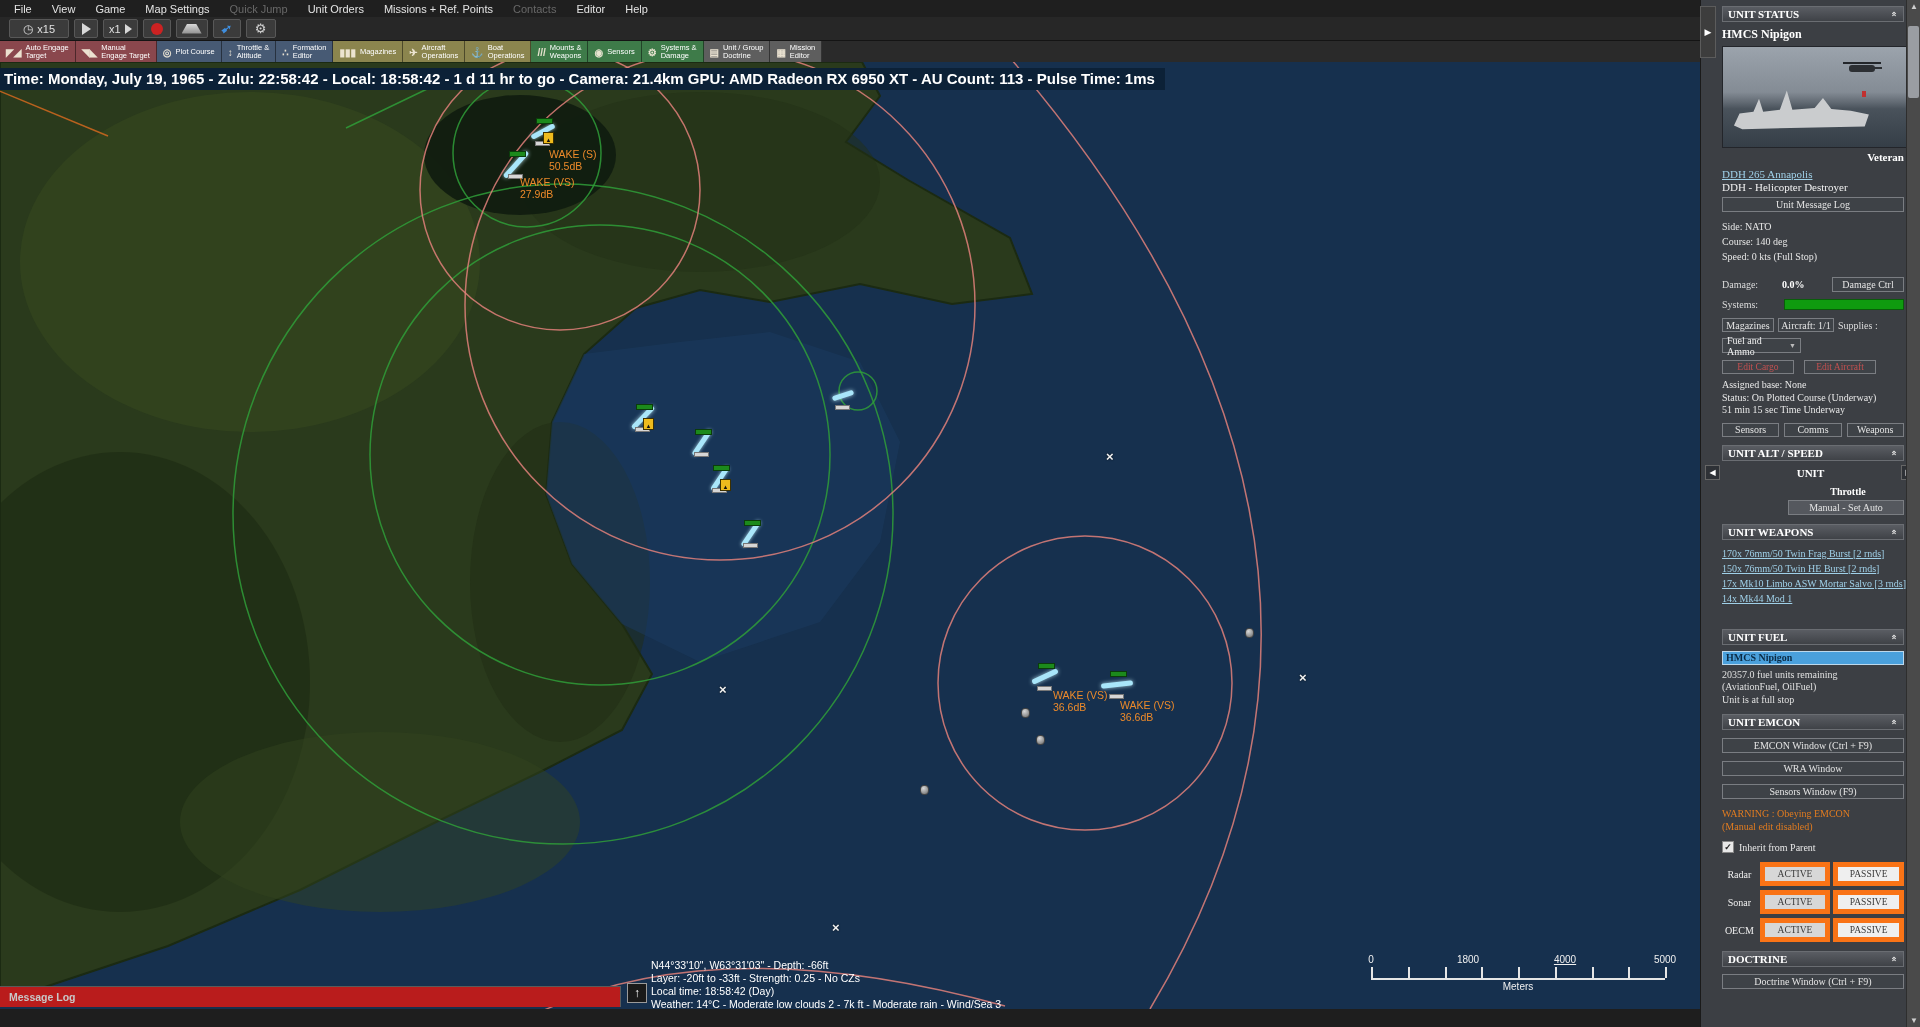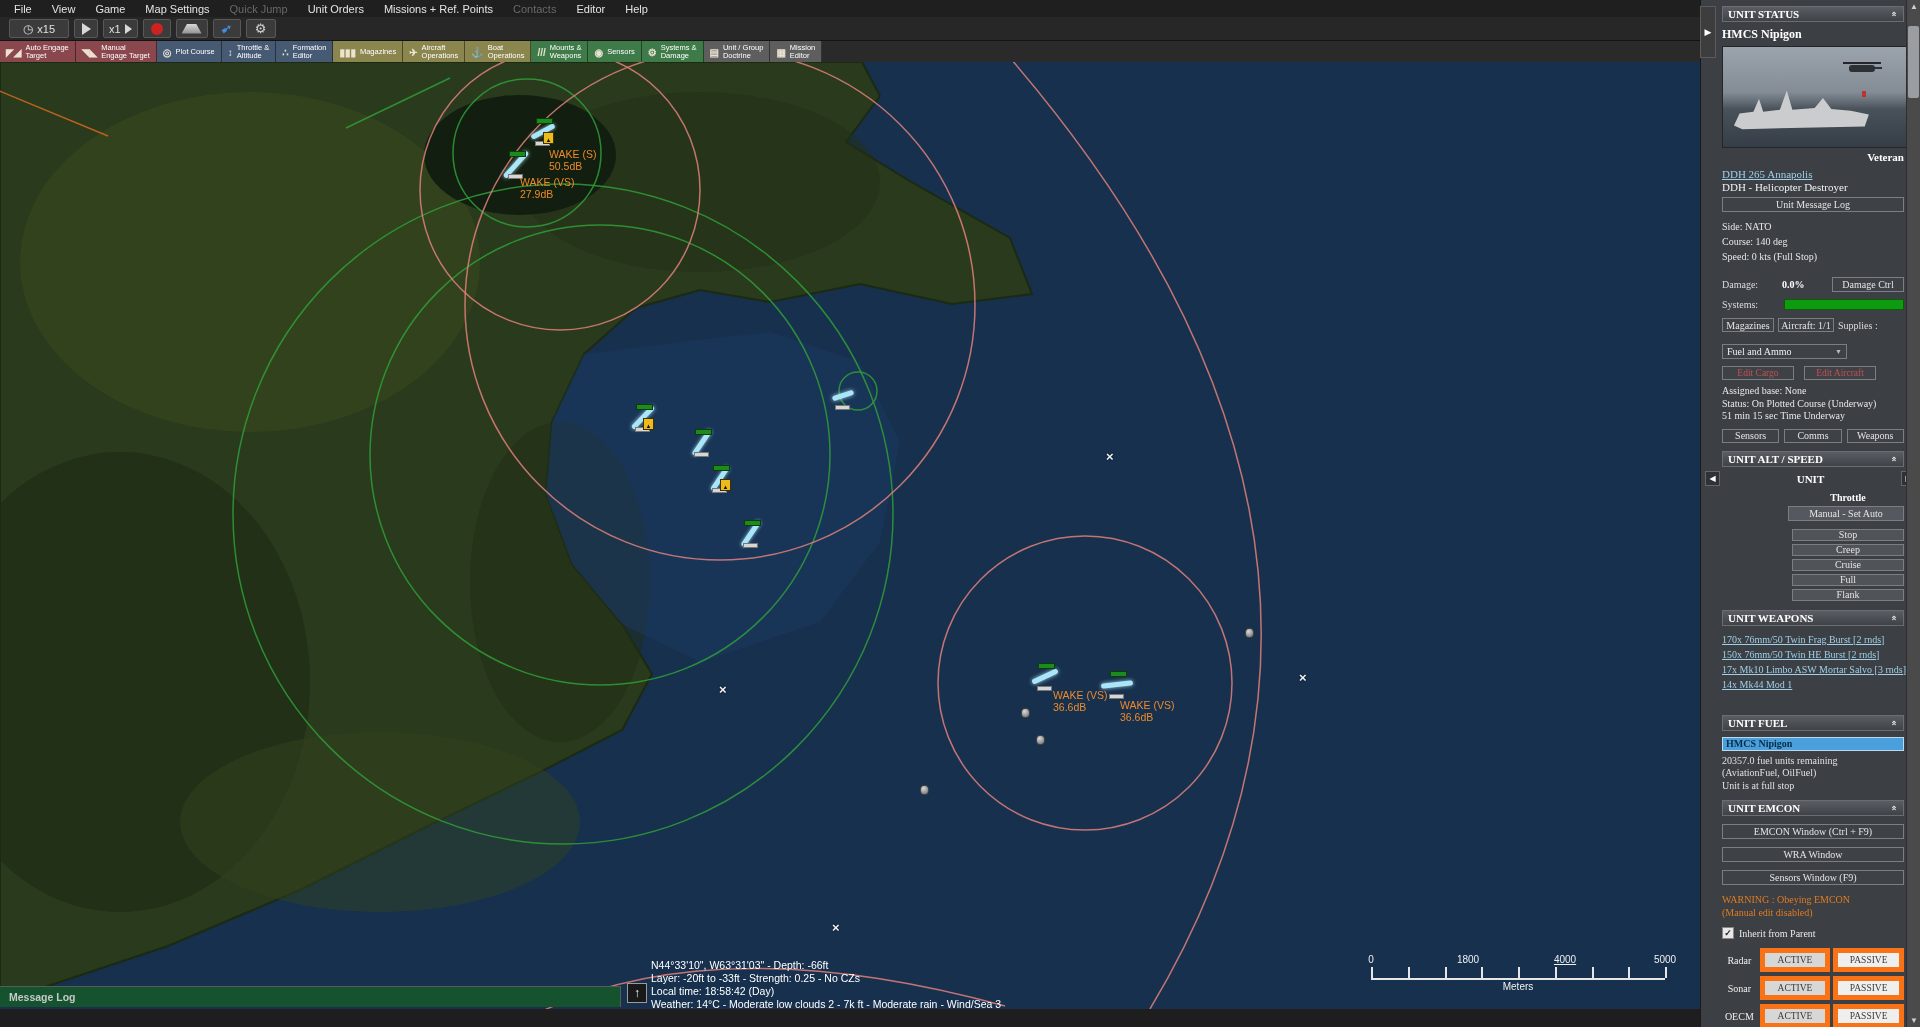--- a/index.html
+++ b/index.html
@@ -45,21 +45,21 @@
   .tag-green{position:absolute;width:15px;height:4px;background:#1c8a1c;border:1px solid #0b3d0b;z-index:11;}
   .tag-white{position:absolute;width:13px;height:3px;background:#d6d6d6;border:1px solid #777;z-index:11;}
   .sel-marker{position:absolute;width:9px;height:10px;background:#eebb1d;border:1px solid #3c3000;
               z-index:12;display:flex;align-items:flex-end;justify-content:center;
               color:#111;font-size:6px;line-height:5px;font-weight:bold;}
   .cross{position:absolute;color:#f2f2f2;font-size:13px;font-weight:bold;z-index:9;
          text-shadow:0 0 2px rgba(0,0,0,.8);}
   .buoy{position:absolute;width:7px;height:8px;border-radius:45%;z-index:9;
         background:radial-gradient(circle at 35% 30%,#d8d8d8,#8c8c8c 70%,#5f5f5f);border:1px solid #444;}
 
-  .msgbar{position:absolute;left:0;top:924px;width:621px;height:21px;background:#14532d;
+  .msgbar{position:absolute;left:0;top:924px;width:621px;height:21px;background:#b91c1c;
           border-top:1px solid #5a5a5a;border-right:1px solid #5a5a5a;color:#c8c8c8;
           font-size:10.5px;font-weight:bold;display:flex;align-items:center;padding-left:9px;
           box-sizing:border-box;z-index:20;}
   .info-icon{position:absolute;left:627px;top:921px;width:18px;height:18px;background:#191919;
              border:1px solid #9a9a9a;color:#fff;display:flex;align-items:center;justify-content:center;
              font-size:12px;font-weight:bold;z-index:21;}
   .infoblock{position:absolute;left:651px;top:897px;color:#fff;font-size:10.5px;line-height:1.23;z-index:21;white-space:nowrap;}
 
   .scalebar{position:absolute;left:1371px;top:892px;width:294px;color:#f0f0f0;font-size:10px;z-index:21;}
   .scale-nums{position:relative;height:12px;}
@@ -305,20 +305,21 @@
             <circle cx="720" cy="243" r="255" fill="none" stroke="#e0807a" stroke-width="1.5" opacity="0.85"></circle>
             <circle cx="560" cy="128" r="140" fill="none" stroke="#e0807a" stroke-width="1.5" opacity="0.85"></circle>
             <circle cx="1085" cy="621" r="147" fill="none" stroke="#e0807a" stroke-width="1.5" opacity="0.85"></circle>
             <path d="M 1005 -10 Q 1430 480 1150 947" fill="none" stroke="#e0807a" stroke-width="1.5" opacity="0.85"></path>
             <path d="M 540 950 Q 720 866 1005 944" fill="none" stroke="#e0807a" stroke-width="1.5" opacity="0.85"></path>
             <path d="M -8 26 L 108 74" fill="none" stroke="#d2691e" stroke-width="1.5" opacity="0.85"></path>
             <path d="M 346 66 L 450 16" fill="none" stroke="#2f9e38" stroke-width="1.5" opacity="0.85"></path>
           </g>
       </svg>
 
+      <div class="timebar">Time: Monday, July 19, 1965 - Zulu: 22:58:42 - Local: 18:58:42 - 1 d 11 hr to go - Camera: 21.4km GPU: AMD Radeon RX 6950 XT - AU Count: 113 - Pulse Time: 1ms</div>
 
       <div id="markers">
           <div class="unit-bar" style="left: 530px; top: 67px; width: 26px; transform: rotate(-28deg); position: absolute;"></div>
           <div class="tag-green" style="left: 536px; top: 56px;"></div>
           <div class="tag-white" style="left: 535px; top: 79px;"></div>
           <div class="sel-marker" style="left: 543px; top: 70px;">▲</div>
           <div class="unit-bar" style="left: 499px; top: 100px; width: 34px; transform: rotate(-48deg); position: absolute;"></div>
           <div class="tag-green" style="left: 509px; top: 89px;"></div>
           <div class="tag-white" style="left: 508px; top: 112px;"></div>
           <div class="unit-bar" style="left: 628px; top: 353px; width: 30px; transform: rotate(-46deg); position: absolute;"></div>
@@ -441,21 +442,21 @@
     <div class="sys-row">
       <span>Systems:</span>
       <div class="sys-bar"></div>
     </div>
 
     <div class="supply-row">
       <div class="pbtn" style="width:52px;height:14px">Magazines</div>
       <div class="pbtn" style="width:56px;height:14px">Aircraft: 1/1</div>
       <span>Supplies :</span>
     </div>
-    <div class="select" style="width:125px;margin-top:12px">
+    <div class="select" style="width:79px;margin-top:6px">
       <span>Fuel and Ammo</span>
       <span class="arrow">▼</span>
     </div>
     <div class="edit-row">
       <div class="pbtn edit-btn">Edit Cargo</div>
       <div class="pbtn edit-btn">Edit Aircraft</div>
     </div>
     <div class="small-lines">
       <div>Assigned base: None</div>
       <div>Status: On Plotted Course (Underway)</div>
@@ -471,27 +472,20 @@
       <span>UNIT ALT / SPEED</span>
         <span class="chev">«</span>
     </div>
     <div class="unit-nav">
       <div class="nav-arrow">◀</div>
       <div class="unit-scope">UNIT</div>
       <div class="nav-arrow">▶</div>
     </div>
     <div class="throttle-label">Throttle</div>
     <div class="pbtn man-btn">Manual - Set Auto</div>
-    <div class="thr-col" id="throttle-buttons">
-        <div class="pbtn">Stop</div>
-        <div class="pbtn">Creep</div>
-        <div class="pbtn">Cruise</div>
-        <div class="pbtn">Full</div>
-        <div class="pbtn">Flank</div>
-      </div>
 
     <div class="sec-header" style="margin-top:9px">
       <span>UNIT WEAPONS</span>
         <span class="chev">«</span>
     </div>
     <div id="weapon-list" style="margin-top:8px">
         <div class="weapon-link">170x 76mm/50 Twin Frag Burst [2 rnds]</div>
         <div class="weapon-link">150x 76mm/50 Twin HE Burst [2 rnds]</div>
         <div class="weapon-link">17x Mk10 Limbo ASW Mortar Salvo [3 rnds]</div>
         <div class="weapon-link">14x Mk44 Mod 1</div>

